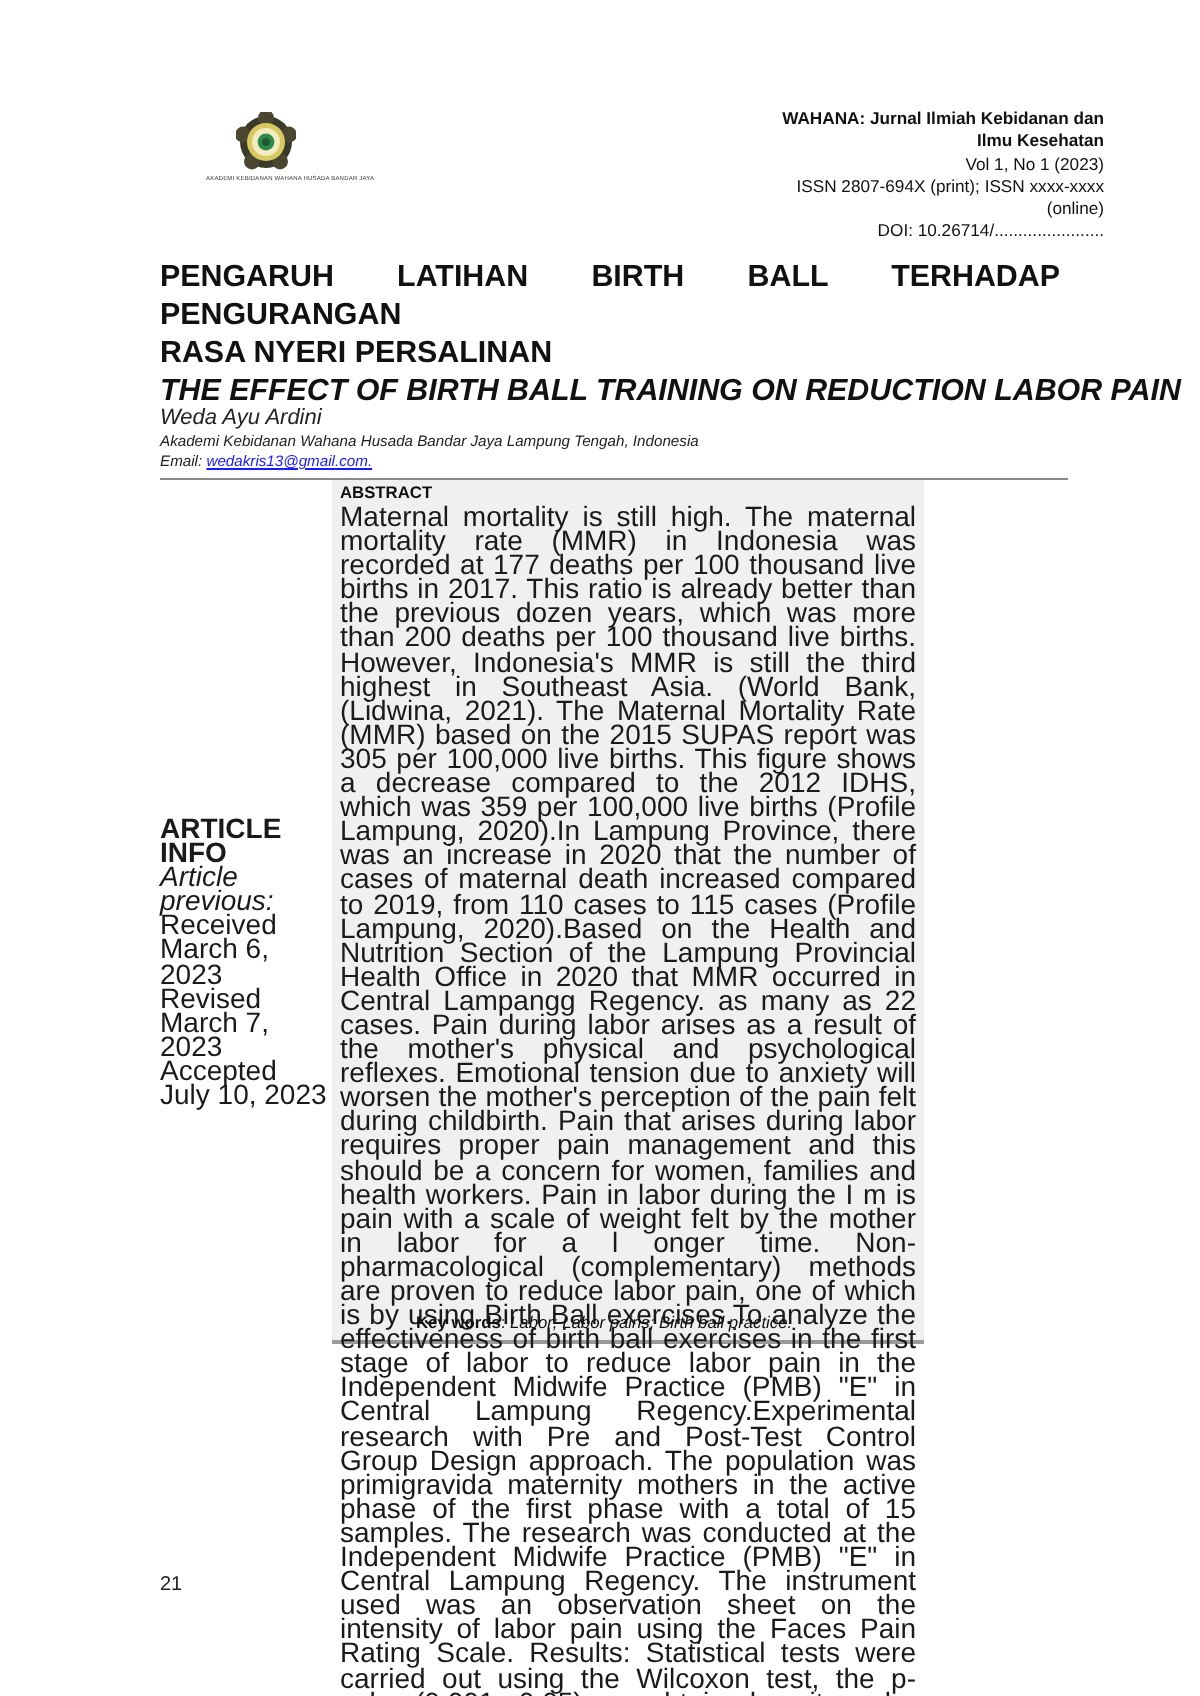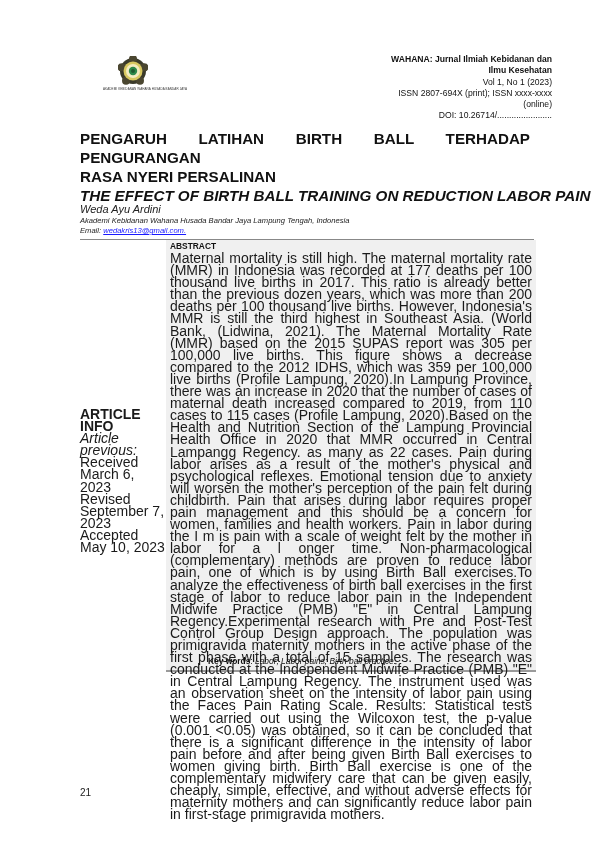--- a/index.html
+++ b/index.html
@@ -37,21 +37,21 @@
       position: absolute; left: 80px; top: 203px; width: 400px;
     }
     .author-name { font-style: italic; font-size: 11px; line-height: 13px; color: #222; }
     .affil { font-style: italic; font-size: 7.6px; line-height: 10px; color: #222; }
     .email { font-style: italic; font-size: 7.6px; line-height: 10px; color: #222; }
     .email a { color: #1a1aff; text-decoration: underline; }
     .divider {
       position: absolute; left: 80px; top: 239px; width: 454px; height: 1px; background: #888;
     }
     .abstract-box {
-      position: absolute; left: 166px; top: 240px; width: 370px; height: 432px;
+      position: absolute; left: 166px; top: 240px; width: 296px; height: 432px;
       background: #f0f0f0; border-bottom: 2px solid #9a9a9a;
       box-sizing: border-box; padding: 1px 4px 0 4px;
     }
     .abstract-head { font-weight: bold; font-size: 8.4px; line-height: 11px; margin-bottom: 0; }
     .abstract-body {
       font-size: 14px; line-height: 12.1px; text-align: justify; color: #1a1a1a;
       margin: 0;
     }
     .keywords {
       position: absolute; left: 4px; bottom: 3px; font-size: 8.4px; line-height: 11px;
@@ -115,23 +115,23 @@
 </div>
 
 <div class="divider"></div>
 
 <div class="article-info">
   <div class="ai-head">ARTICLE INFO</div>
   <div class="ai-sub">Article previous:</div>
   <div>Received</div>
   <div>March 6, 2023</div>
   <div>Revised</div>
-  <div>September 7, 2023</div>
+  <div>March 7, 2023</div>
   <div>Accepted</div>
-  <div>May 10, 2023</div>
+  <div>July 10, 2023</div>
 </div>
 
 <div class="abstract-box">
   <div class="abstract-head">ABSTRACT</div>
   <p class="abstract-body">Maternal mortality is still high. The maternal mortality rate (MMR) in Indonesia was recorded at 177 deaths per 100 thousand live births in 2017. This ratio is already better than the previous dozen years, which was more than 200 deaths per 100 thousand live births. However, Indonesia's MMR is still the third highest in Southeast Asia. (World Bank, (Lidwina, 2021). The Maternal Mortality Rate (MMR) based on the 2015 SUPAS report was 305 per 100,000 live births. This figure shows a decrease compared to the 2012 IDHS, which was 359 per 100,000 live births (Profile Lampung, 2020).In Lampung Province, there was an increase in 2020 that the number of cases of maternal death increased compared to 2019, from 110 cases to 115 cases (Profile Lampung, 2020).Based on the Health and Nutrition Section of the Lampung Provincial Health Office in 2020 that MMR occurred in Central Lampangg Regency. as many as 22 cases. Pain during labor arises as a result of the mother's physical and psychological reflexes. Emotional tension due to anxiety will worsen the mother's perception of the pain felt during childbirth. Pain that arises during labor requires proper pain management and this should be a concern for women, families and health workers. Pain in labor during the I m is pain with a scale of weight felt by the mother in labor for a l onger time. Non-pharmacological (complementary) methods are proven to reduce labor pain, one of which is by using Birth Ball exercises.To analyze the effectiveness of birth ball exercises in the first stage of labor to reduce labor pain in the Independent Midwife Practice (PMB) "E" in Central Lampung Regency.Experimental research with Pre and Post-Test Control Group Design approach. The population was primigravida maternity mothers in the active phase of the first phase with a total of 15 samples. The research was conducted at the Independent Midwife Practice (PMB) "E" in Central Lampung Regency. The instrument used was an observation sheet on the intensity of labor pain using the Faces Pain Rating Scale. Results: Statistical tests were carried out using the Wilcoxon test, the p-value (0.001 &lt;0.05) was obtained, so it can be concluded that there is a significant difference in the intensity of labor pain before and after being given Birth Ball exercises to women giving birth. Birth Ball exercise is one of the complementary midwifery care that can be given easily, cheaply, simple, effective, and without adverse effects for maternity mothers and can significantly reduce labor pain in first-stage primigravida mothers.</p>
   <div class="keywords">
     <span class="kw-label">Key words</span><span>: </span><span class="kw-values">Labor; Labor pains; Birth ball practice.</span>
   </div>
 </div>
 

